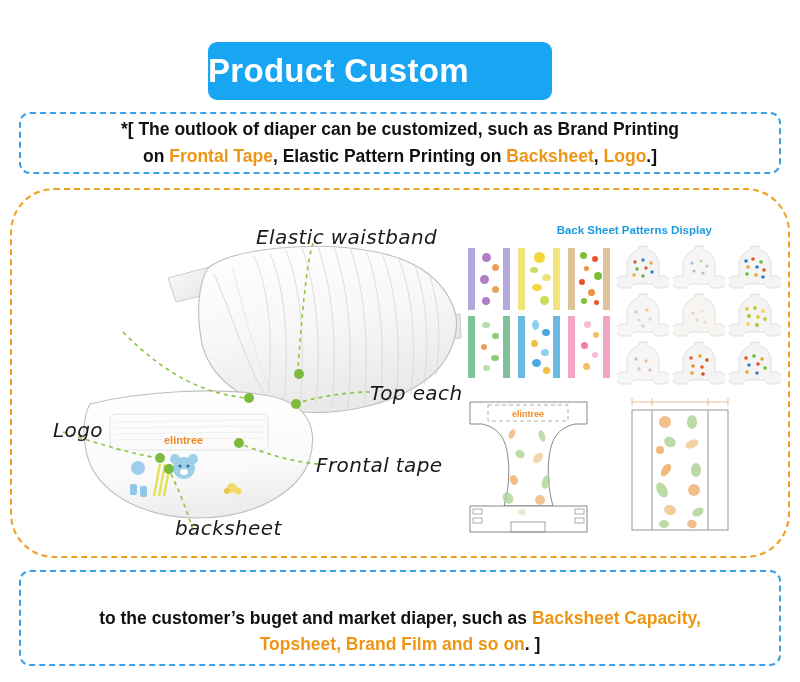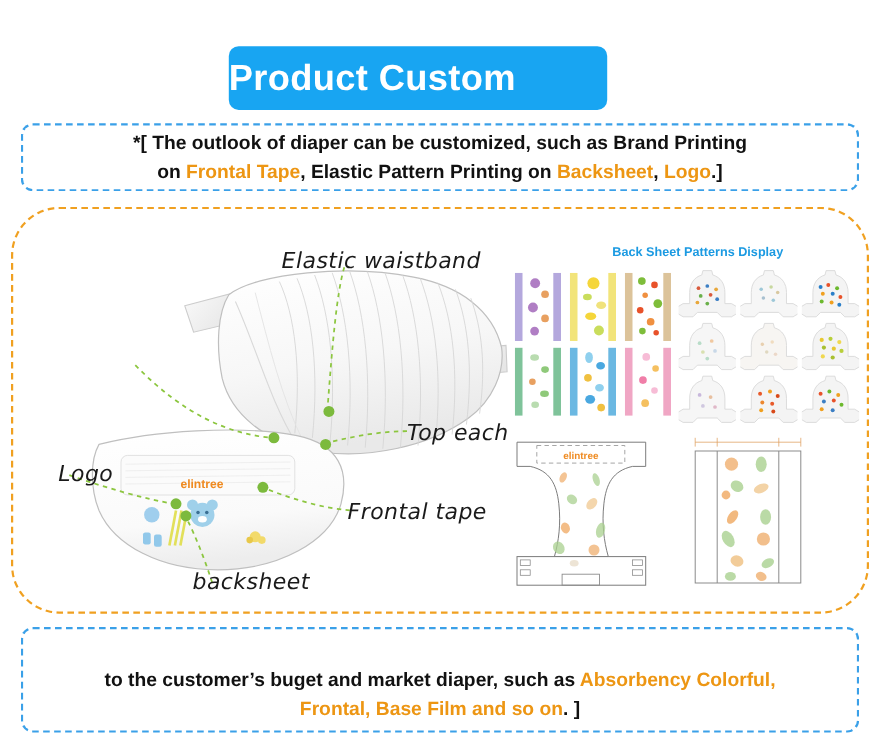--- a/index.html
+++ b/index.html
@@ -564,16 +564,16 @@
         <ellipse cx="34" cy="130" rx="5" ry="4" fill="#aad190"></ellipse>
         <ellipse cx="62" cy="130" rx="5" ry="4" fill="#f0b070" transform="rotate(25 62 130)"></ellipse>
       </g>
     </svg>
   </div>
 </div>
 
 <div class="note-box" id="note-bottom">
   <div class="note-text">
     <br>
-    <span>to the customer’s buget and market diaper, such as </span><span class="hl">Absorbency Colorful,</span><br>
-    <span class="hl">Frontal, Base Film and so on</span><span>. ]</span>
+    <span>to the customer’s buget and market diaper, such as </span><span class="hl">Backsheet Capacity,</span><br>
+    <span class="hl">Topsheet, Brand Film and so on</span><span>. ]</span>
   </div>
 </div>
 
 </body></html>

